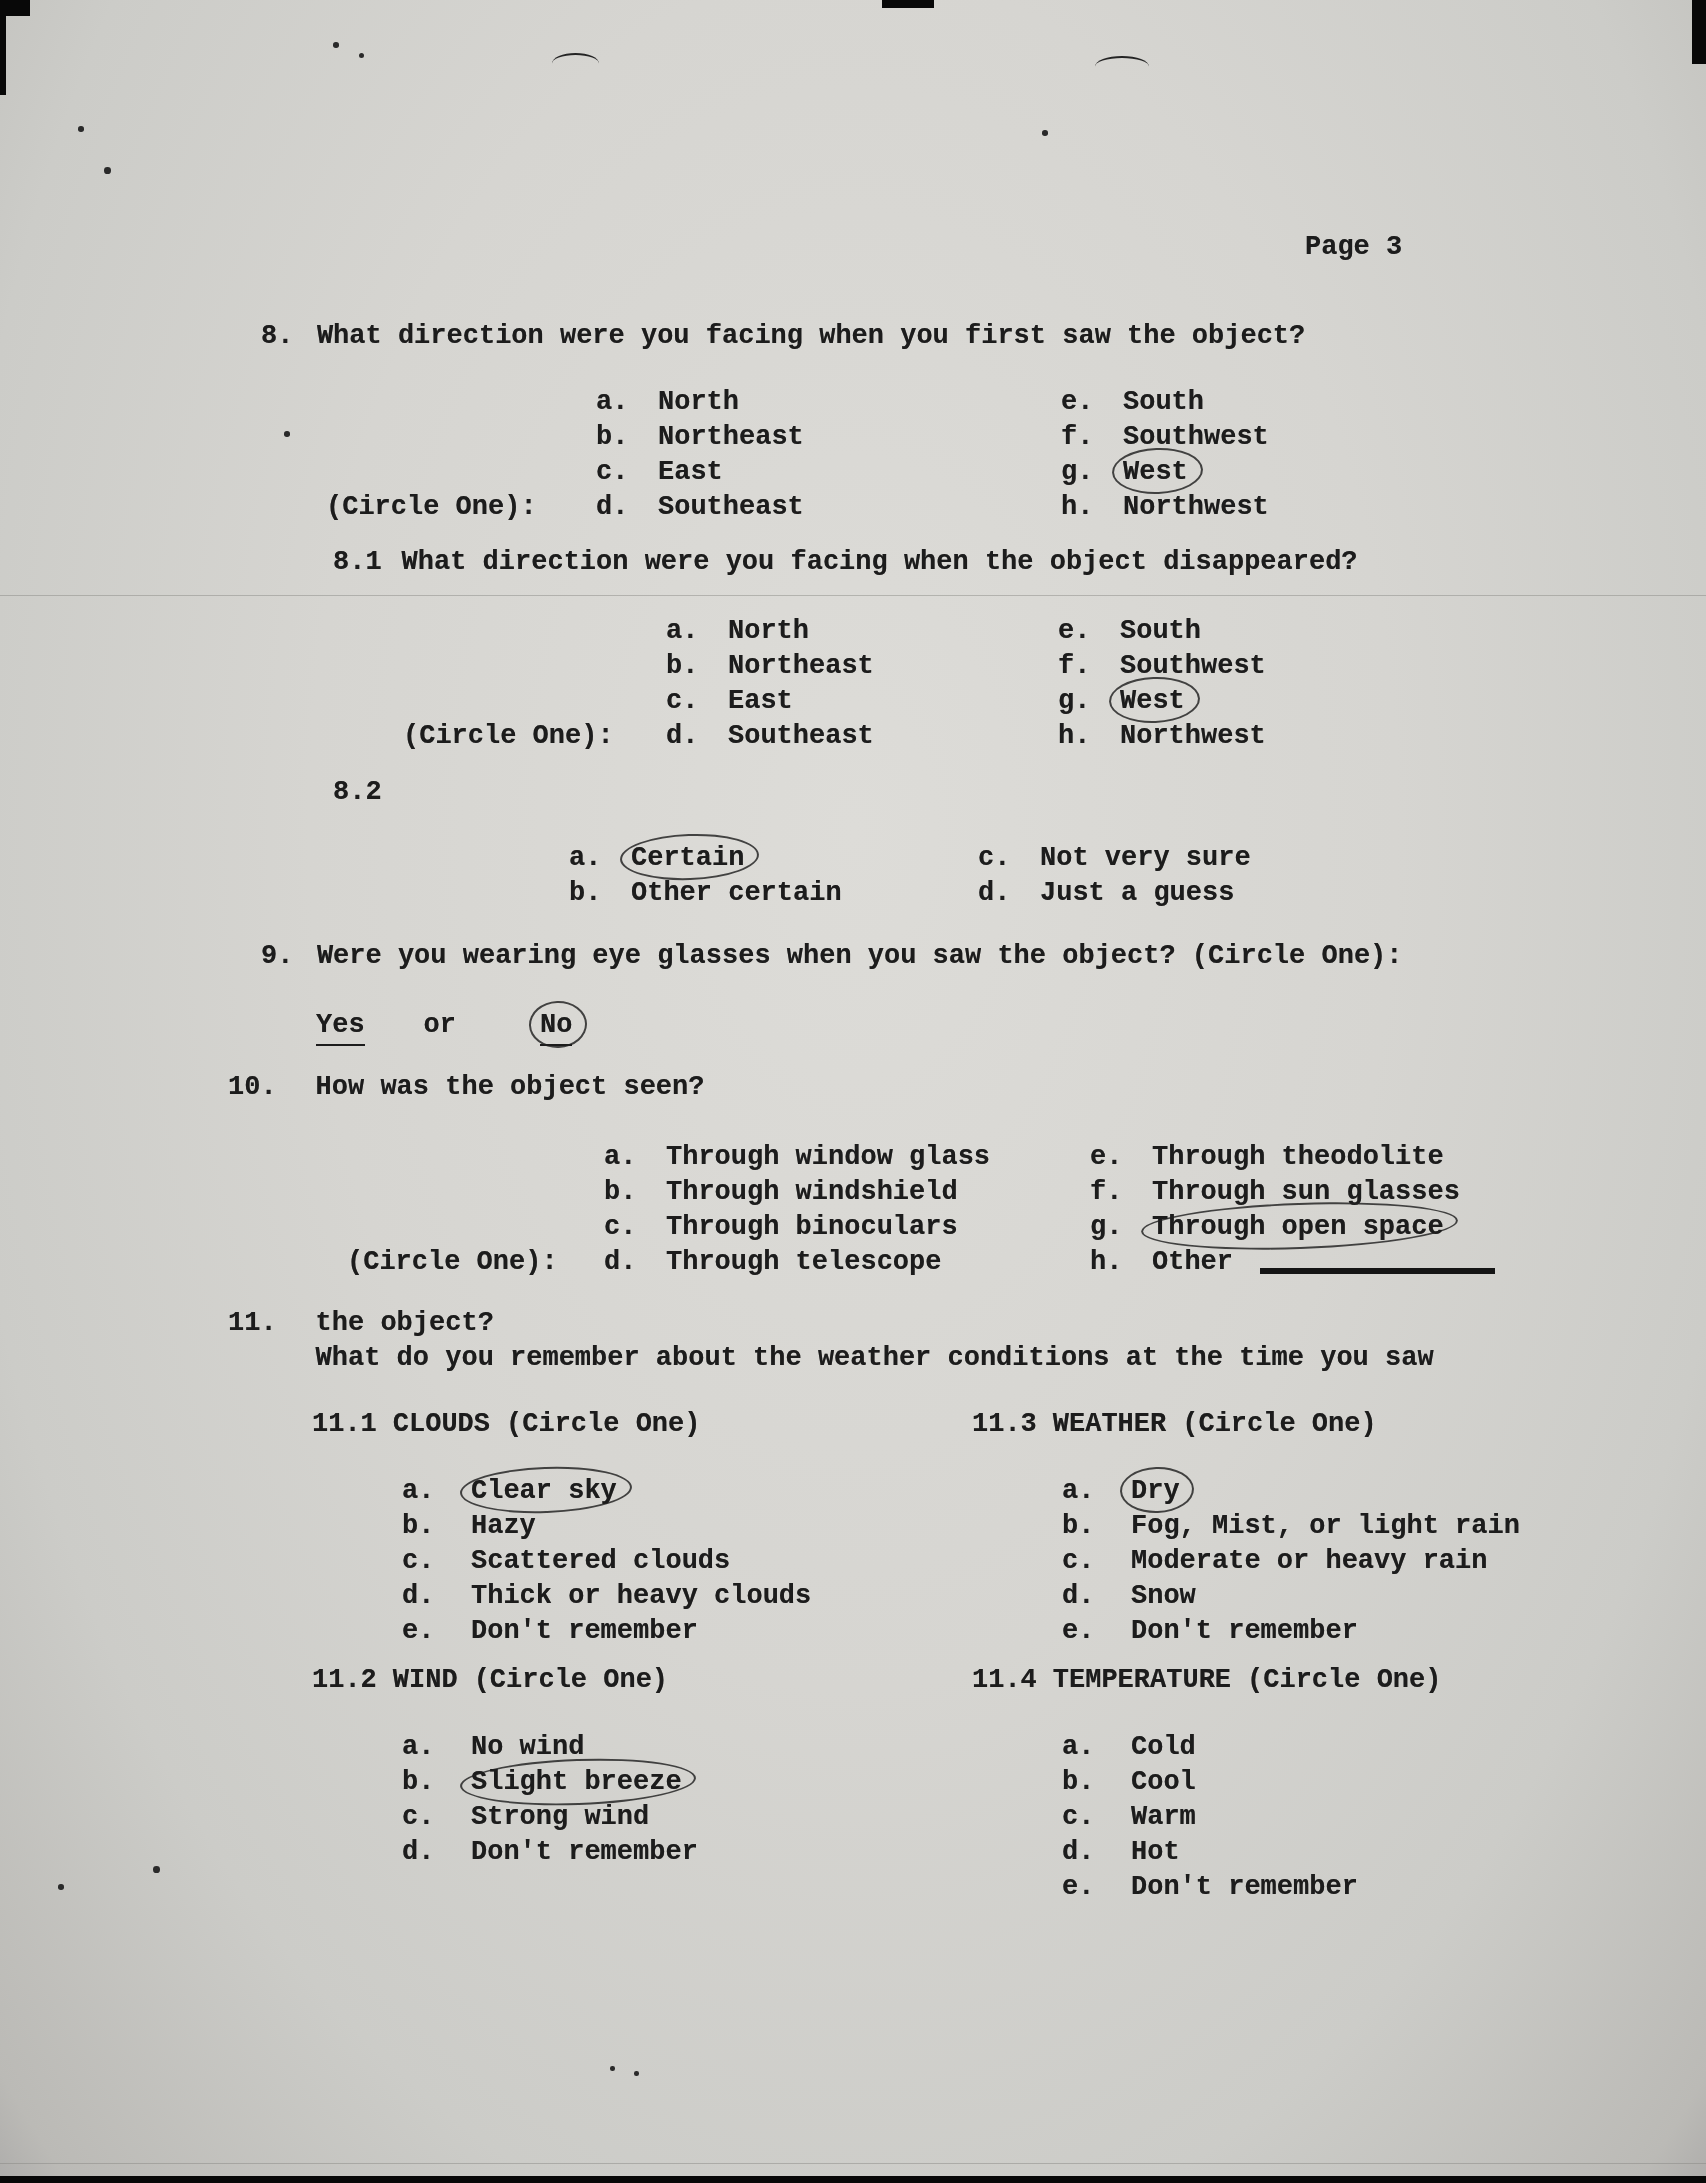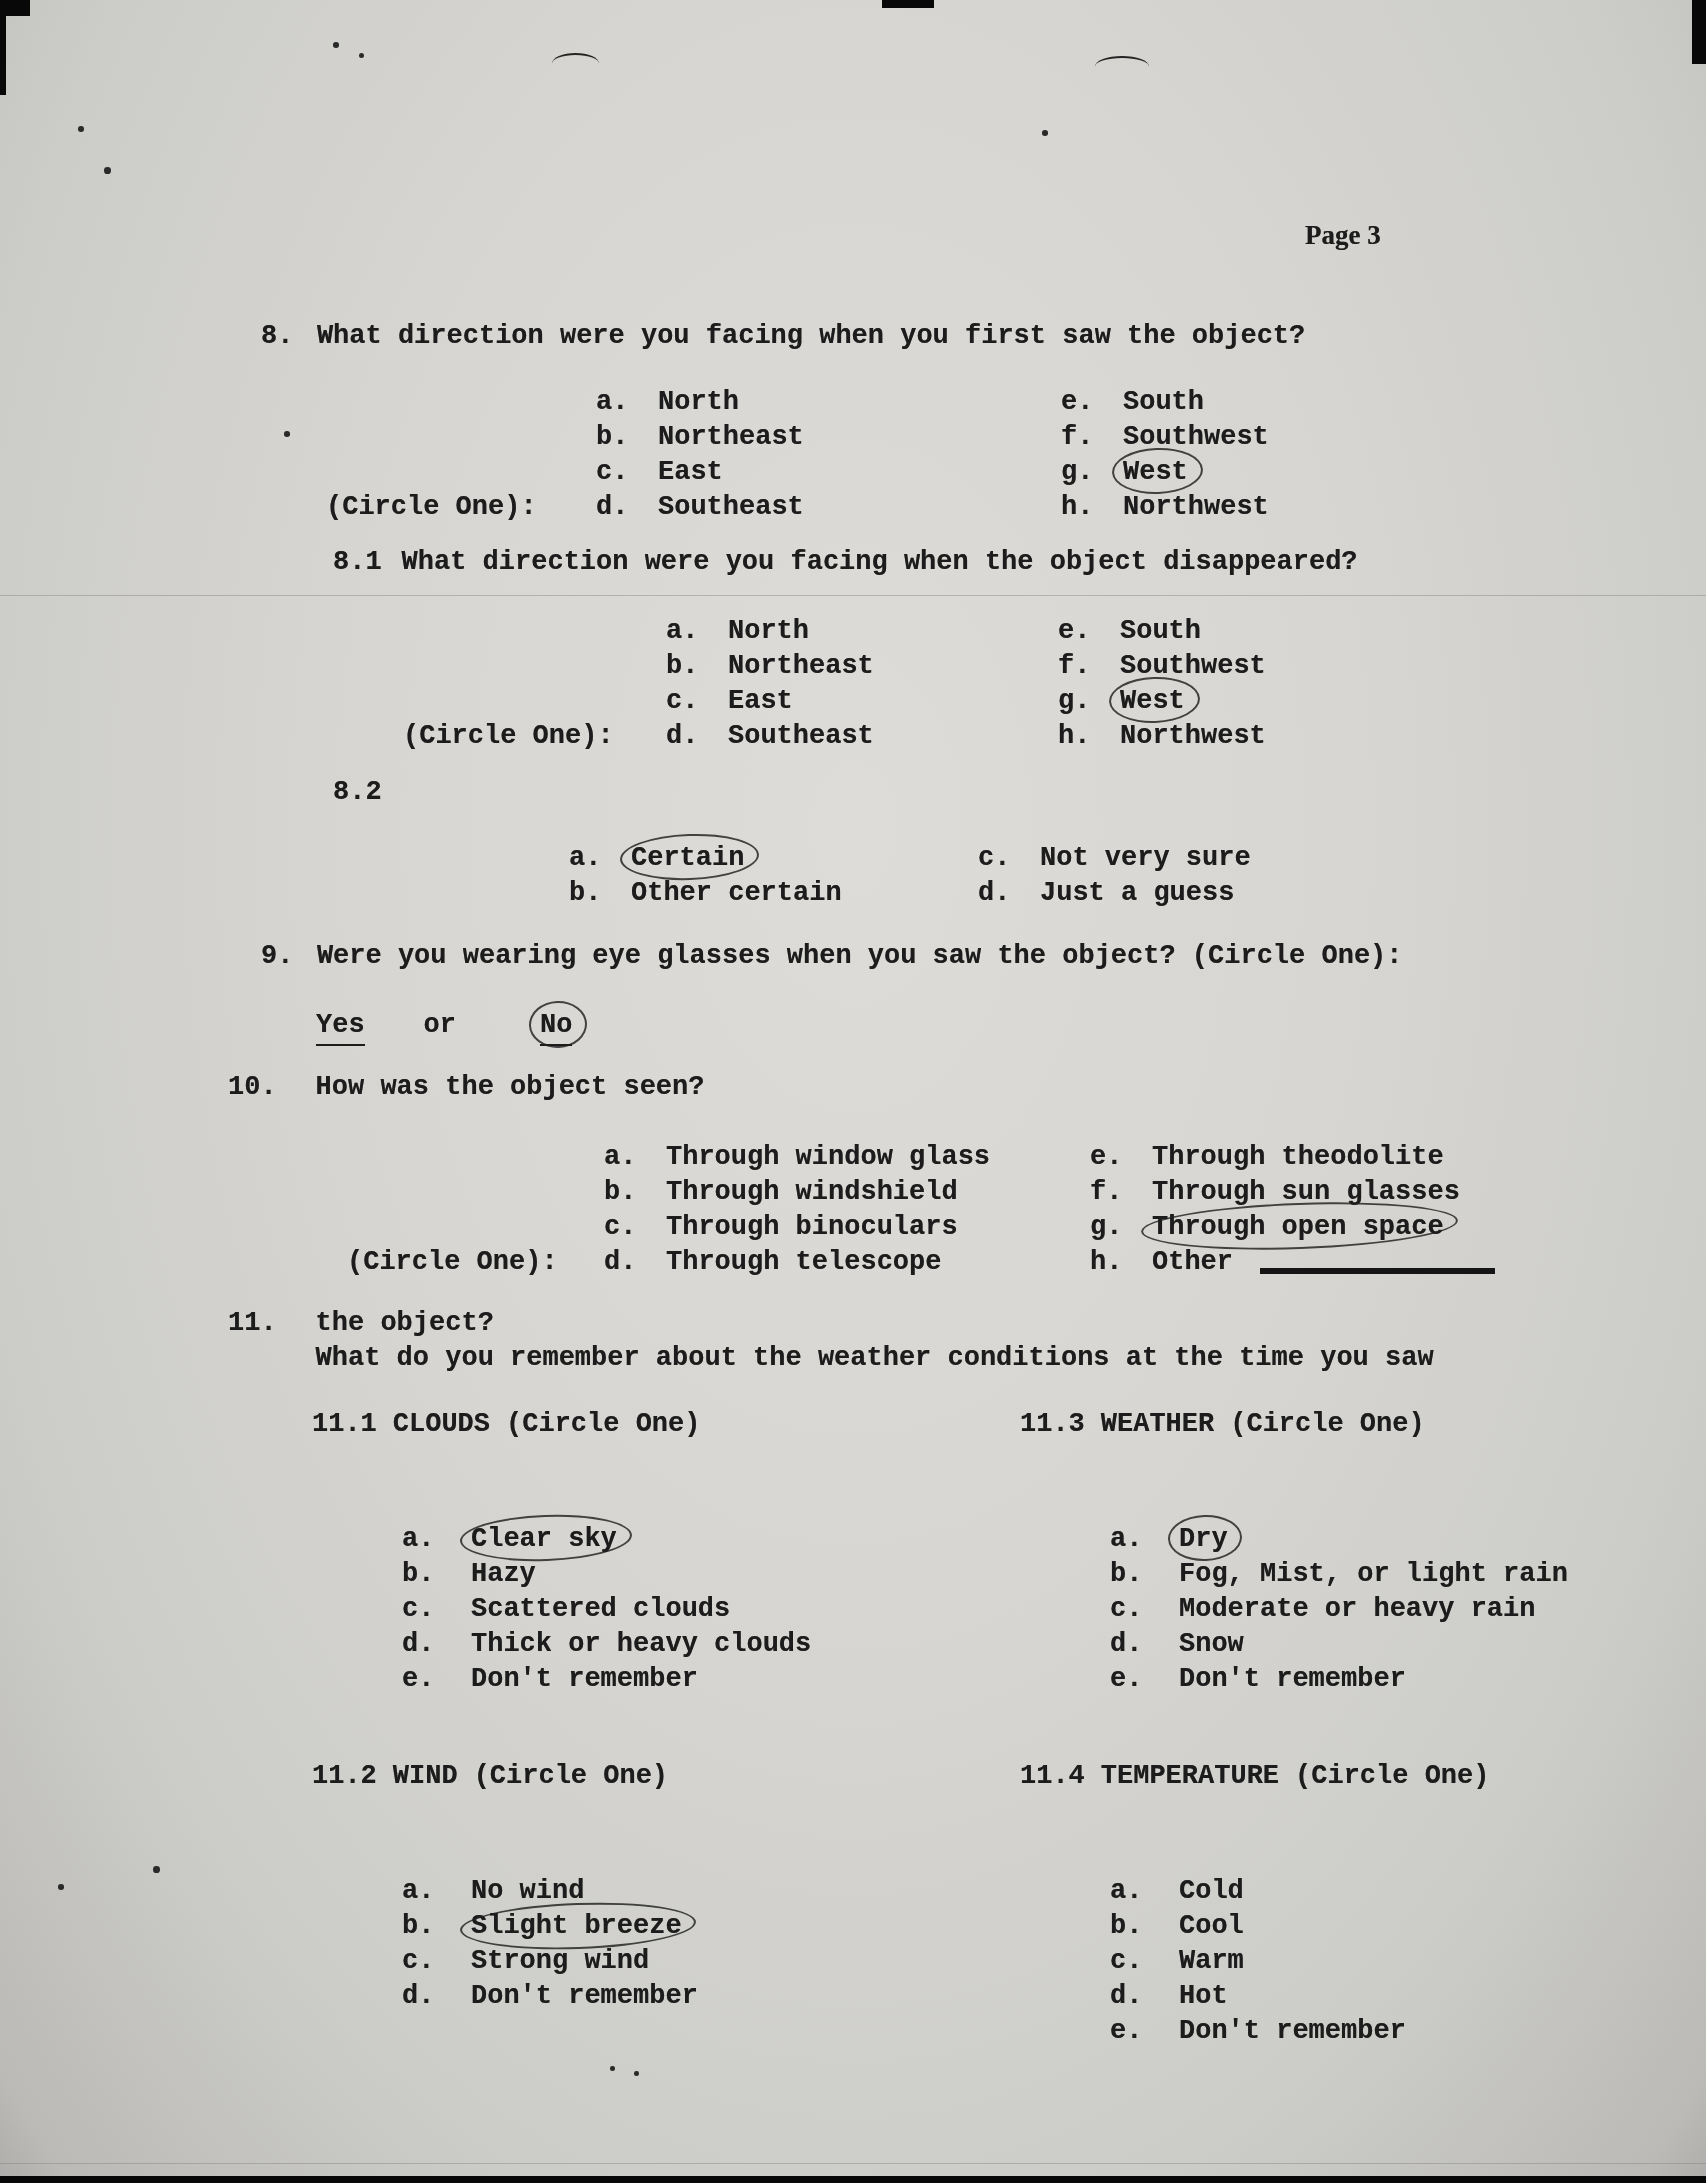--- a/index.html
+++ b/index.html
@@ -3,39 +3,39 @@
 <meta charset="utf-8">
 <style>
   html,body { margin:0; padding:0; background:#0d0d0d; }
   .scan {
     position:relative; width:1707px; height:2183px; overflow:hidden;
     background: radial-gradient(ellipse at 50% 38%, #dddcd8 0%, #d6d5d1 45%, #ccccc8 75%, #bbbab6 96%, #aeadab 100%);
     font-family:"Liberation Mono","DejaVu Sans Mono",monospace;
     font-weight:700; font-size:27px; line-height:35px; color:#1c1c1c;
     text-shadow:0 0 0.6px rgba(25,25,25,.55);
   }
-  .pagenum { position:absolute; top:218px; left:1305px;font-family:Liberation Serif, serif; }
+  .pagenum { position:absolute; top:230px; left:1305px; }
   .content { position:absolute; top:319px; left:0; width:1707px; }
   .qh { display:flex; }
   .qh .num { white-space:pre; }
   .opts { display:flex; align-items:flex-end; }
   .cl { flex:0 0 auto; }
   .col { flex:0 0 auto; }
   .opt { display:flex; align-items:flex-start; }
   .lt { flex:0 0 62px; }
   .ul { border-bottom:2.8px solid #1c1c1c; padding-bottom:1.1px; }
   .circled { position:relative; display:inline-block; }
   .circled::after {
     content:""; position:absolute; left:-11.2px; right:-14.6px; top:-6.7px; bottom:-4.5px;
     border:2.2px solid rgba(32,32,32,.82); border-radius:50%;
     transform:rotate(-2deg); pointer-events:none;
   }
   .answers { display:flex; }
   .blank { width:235px; height:5.6px; background:#151515; align-self:flex-end; margin:0 0 5.6px 27px; }
-  .sec11 { display:grid; grid-template-columns:660px auto; margin-left:312px;gap:48px; }
+  .sec11 { display:grid; grid-template-columns:660px auto; margin-left:312px; }
   .shdr { display:flex; gap:16px; }
   .slist { margin-left:90px; }
   .slist .lt { flex:0 0 69px; }
   
   .mark { position:absolute; background:#080808; }
   .speck { position:absolute; background:#2a2a2a; border-radius:50%; }
   .arc { position:absolute; border-top:2.8px solid #242424; border-radius:50%; height:19px; }
   .scanline { position:absolute; left:0; right:0; height:1.1px; background:rgba(130,130,126,.45); }
 </style>
 </head>

